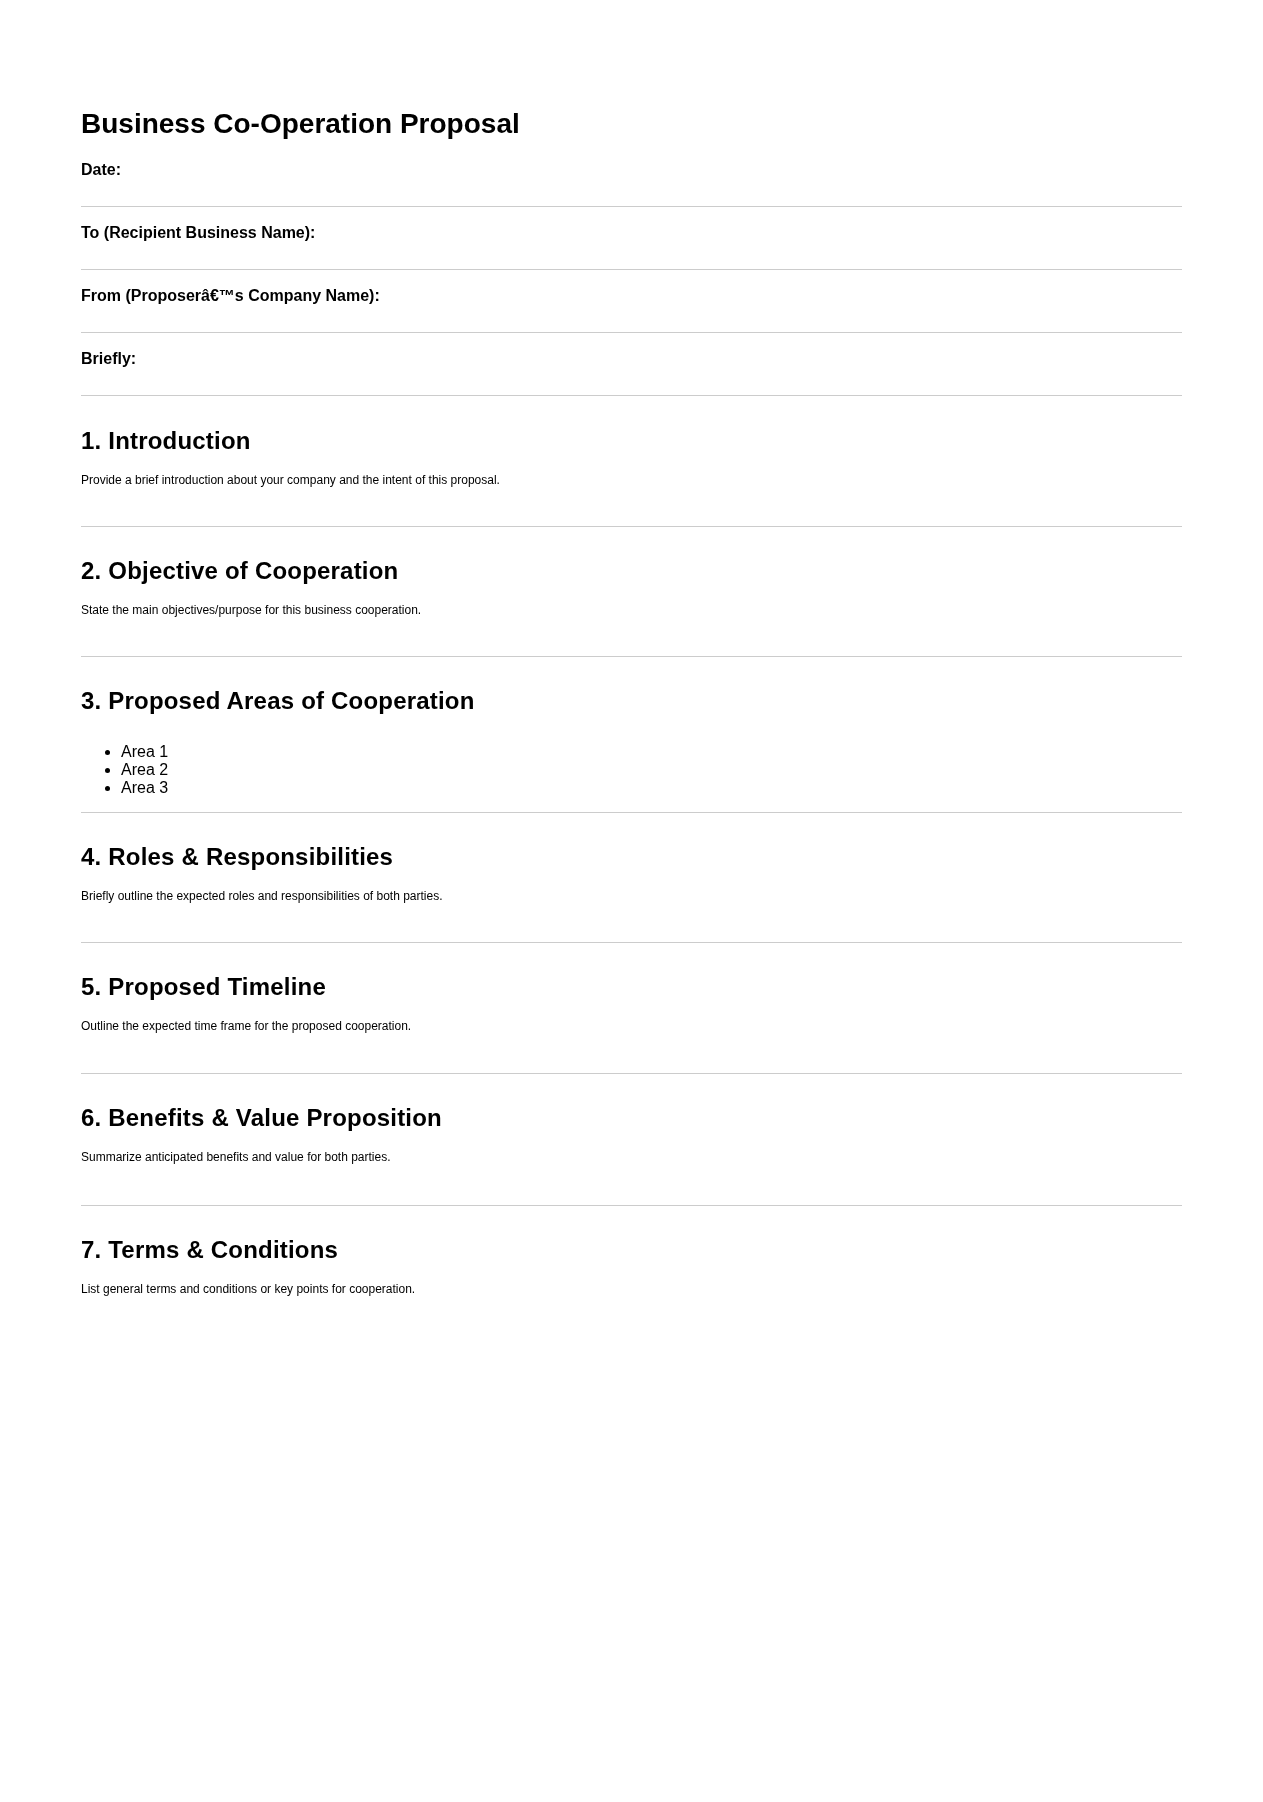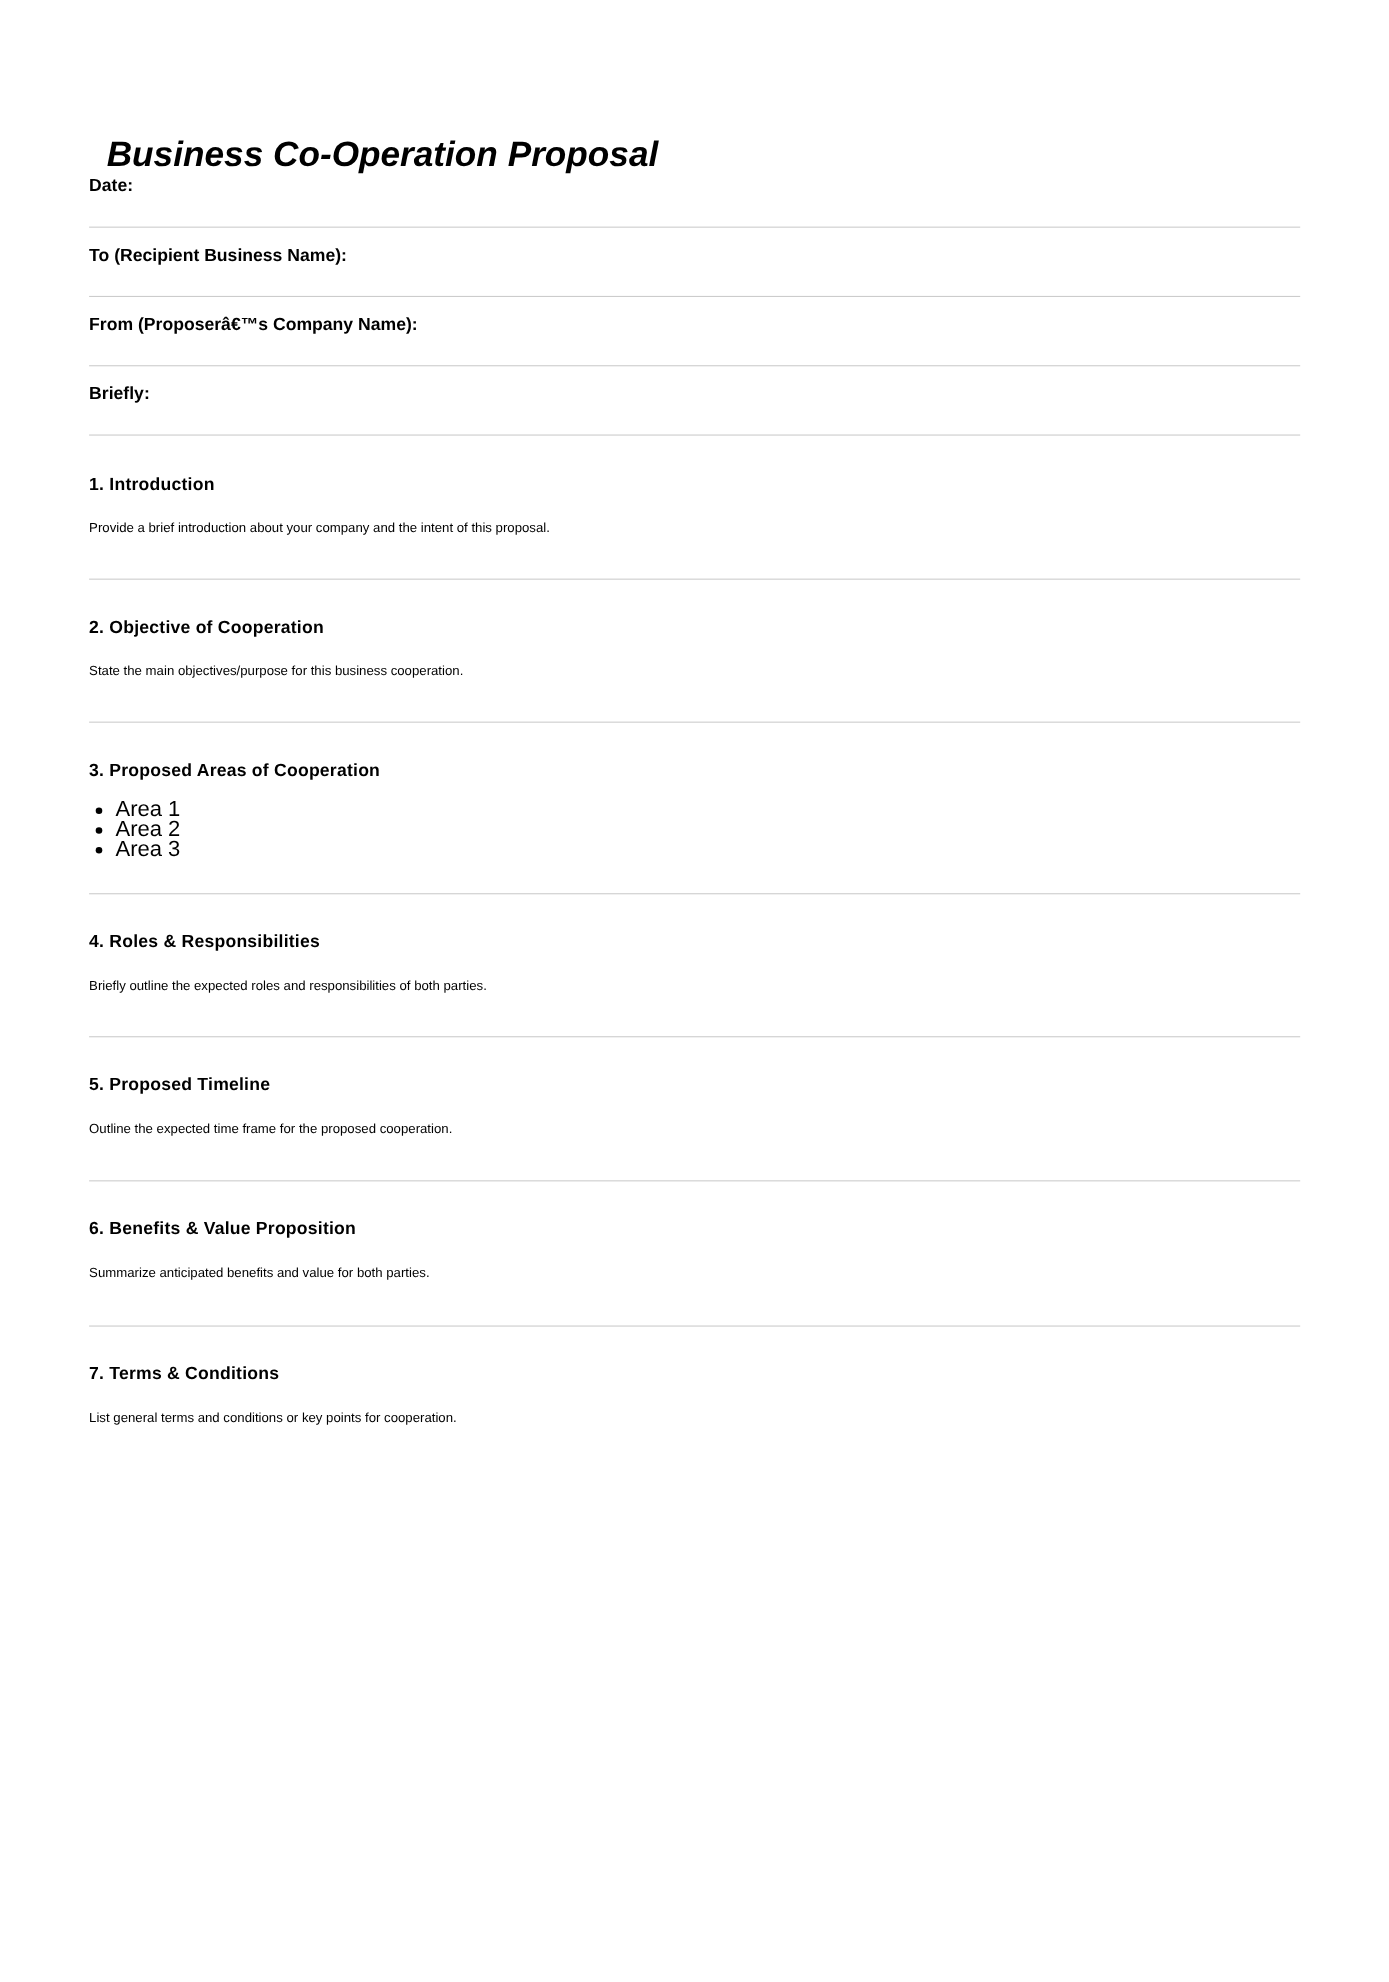--- a/index.html
+++ b/index.html
@@ -1,24 +1,24 @@
 <!DOCTYPE html>
 <html><head>
 <meta charset="utf-8">
 <style>
   html, body { margin: 0; padding: 0; background: #ffffff; }
   body { width: 1263px; height: 1802px; position: relative; overflow: hidden;
          font-family: "Liberation Sans", sans-serif; color: #000; }
   .page { position: absolute; left: 81px; top: 0; width: 1101px; }
-  h1 { font-size: 32px; font-weight: bold; margin: 16px; position: absolute; top: 106px; left: 0; line-height: 36px; white-space: nowrap; font-style: italic; }
+  h1 { font-size: 28px; font-weight: bold; margin: 0; position: absolute; top: 106px; left: 0; line-height: 36px; white-space: nowrap; }
   .field { position: absolute; left: 0; width: 1101px; font-size: 16px; line-height: 20px; font-weight: bold; }
   .rule { position: absolute; left: 0; width: 1101px; height: 0; border-top: 1.5px solid #cccccc; }
-  .sec-h { position: absolute; left: 0; font-size: 16px; font-weight: bold; line-height: 28px; margin: 0; white-space: nowrap; letter-spacing: 0.2px; }
+  .sec-h { position: absolute; left: 0; font-size: 24px; font-weight: bold; line-height: 28px; margin: 0; white-space: nowrap; letter-spacing: 0.2px; }
   .sec-p { position: absolute; left: 0; font-size: 12px; line-height: 20px; margin: 0; white-space: nowrap; }
-  ul { position: absolute; left: 0; margin: 0; padding-left: 24px; font-size: 20px; line-height: 18px; }
+  ul { position: absolute; left: 0; margin: 16px; padding-left: 24px; font-size: 16px; line-height: 18px; }
   li { margin: 0; }
 </style>
 </head>
 <body>
 
 <div class="page">
   <h1>Business Co-Operation Proposal</h1>
 
   <div class="field" style="top:160px">Date:</div>
   <div class="rule" style="top:206px"></div>

